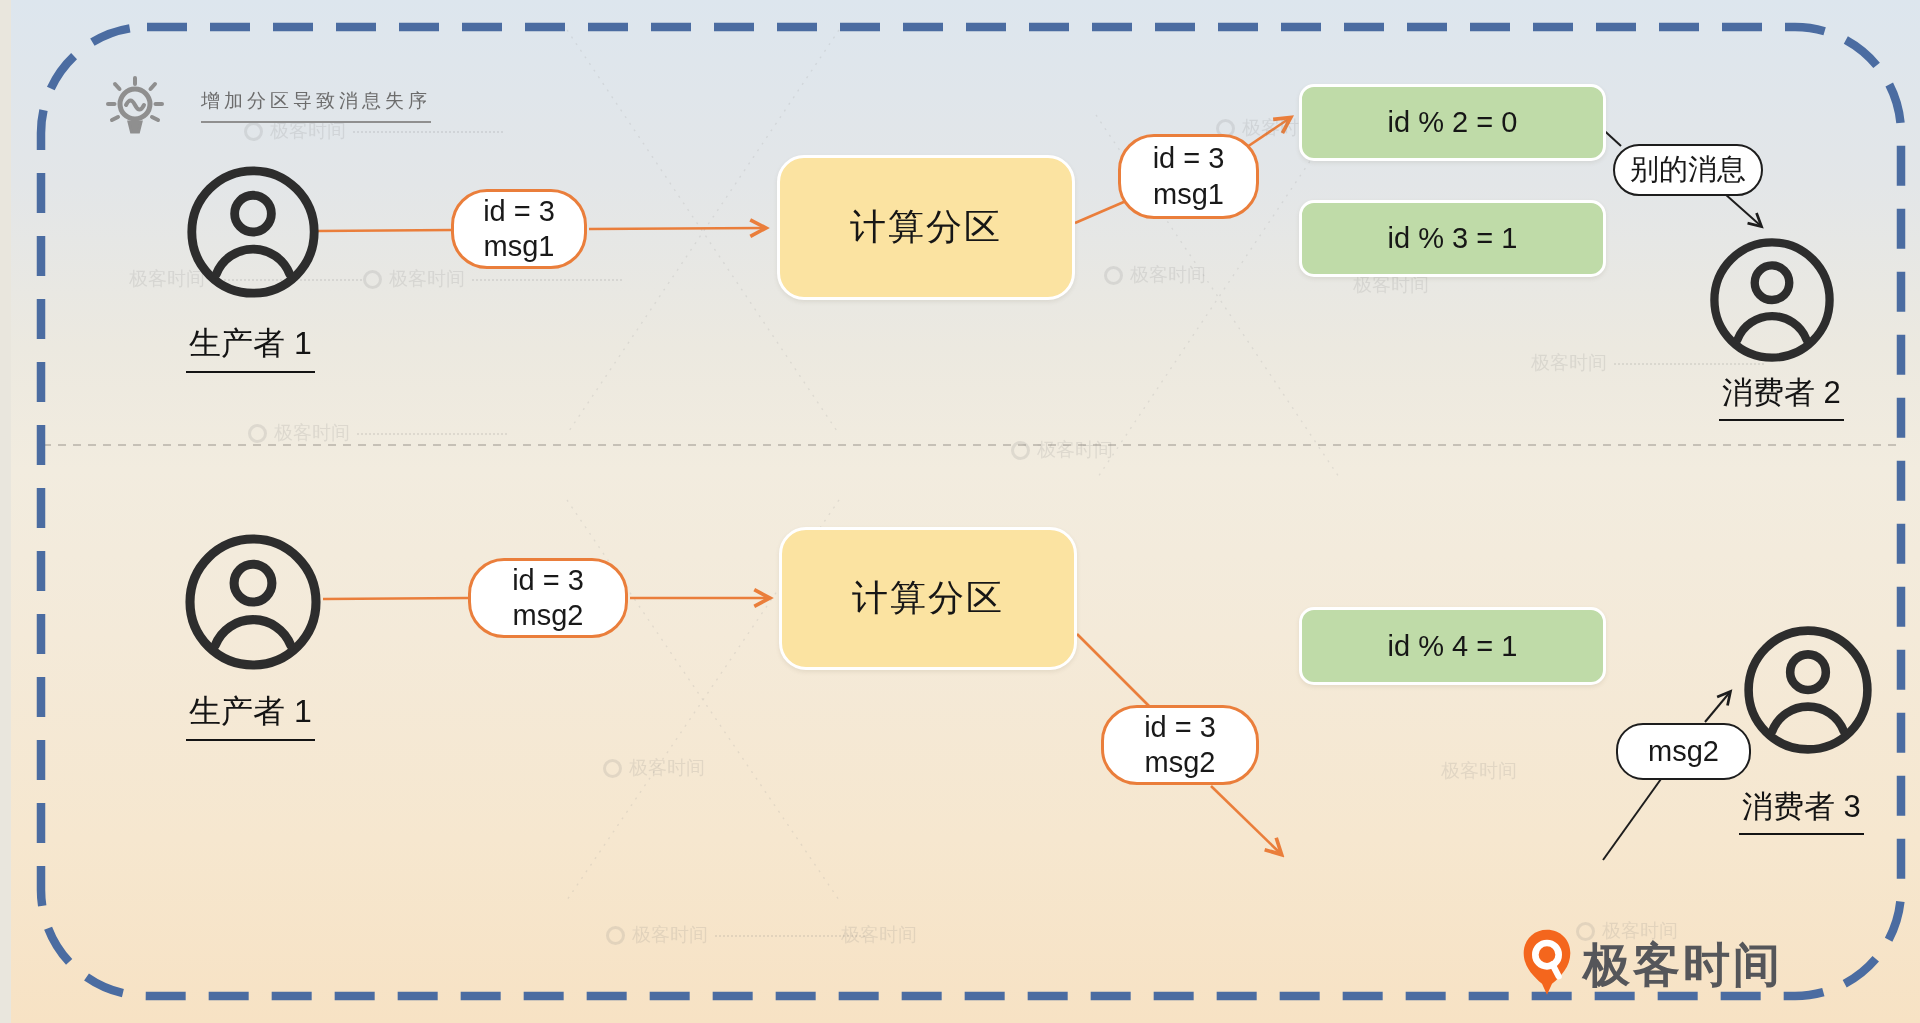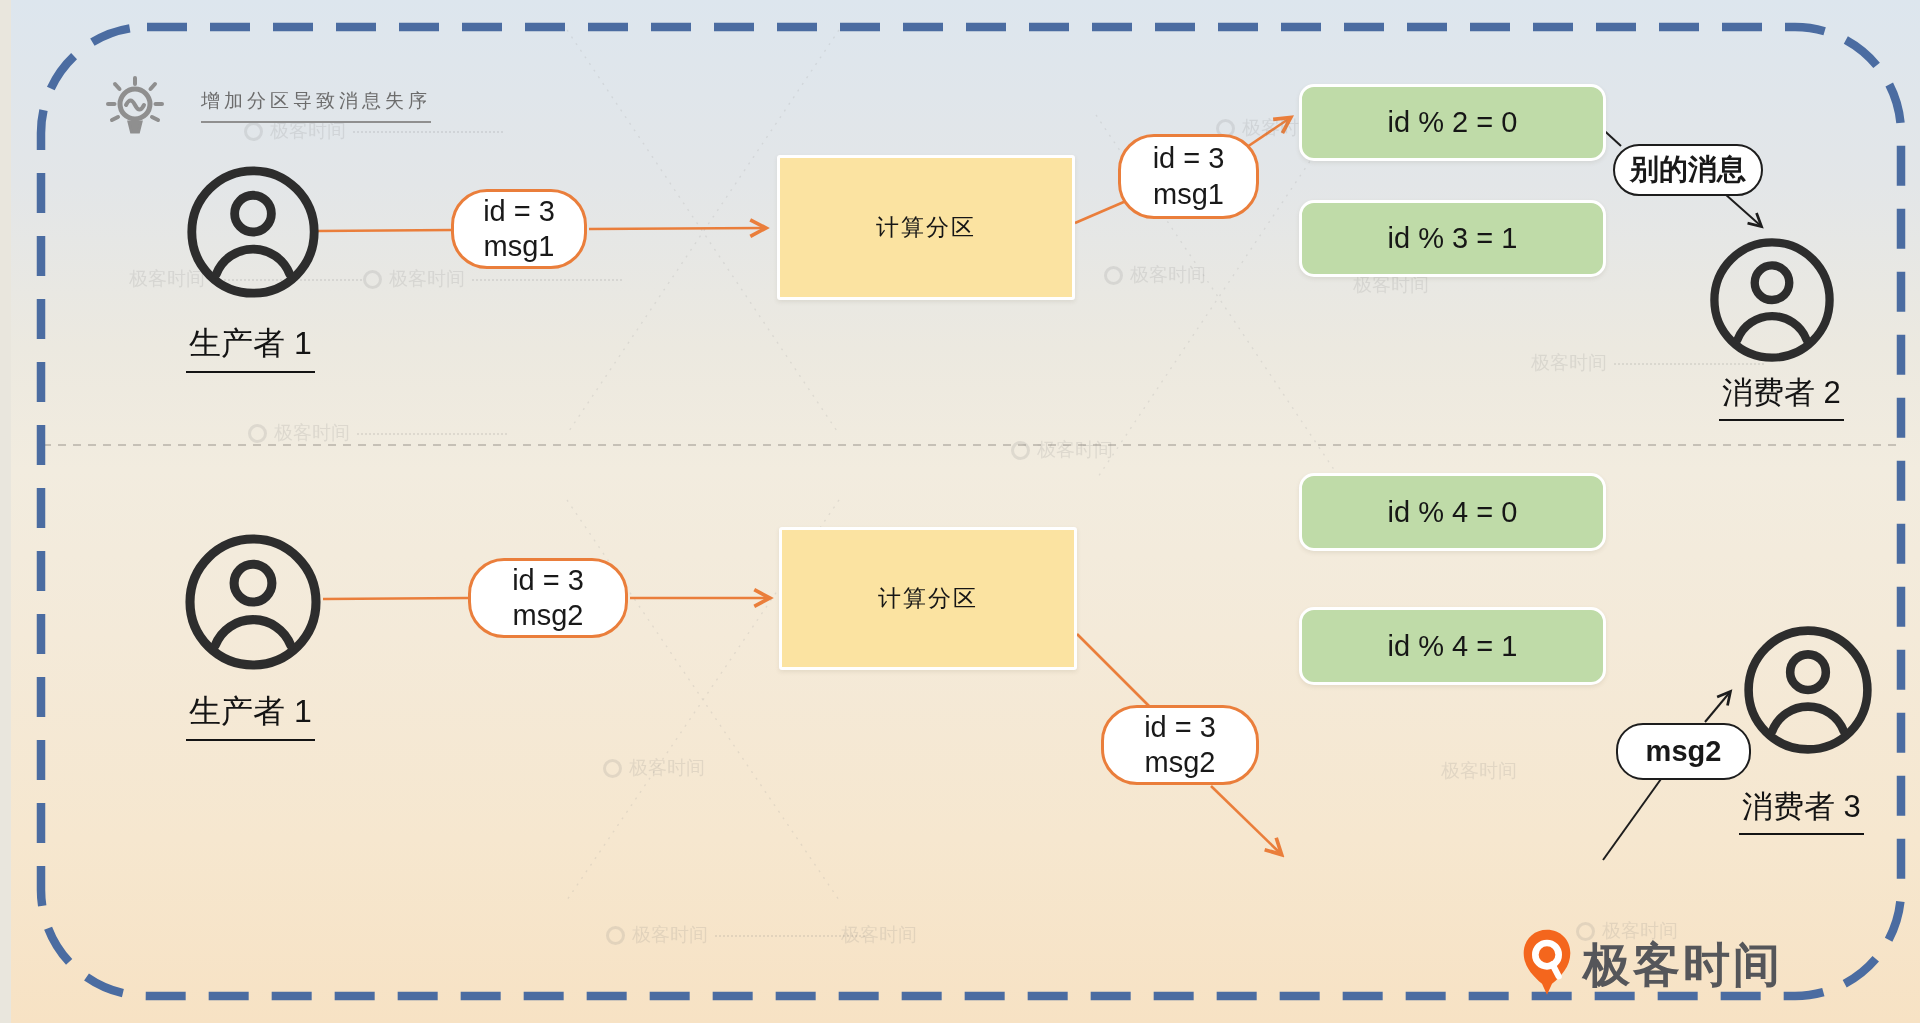--- a/index.html
+++ b/index.html
@@ -24,28 +24,28 @@
     position:absolute;font-size:32px;color:#141414;white-space:nowrap;
     padding:0 3px 5px 3px;border-bottom:2.5px solid #141414;
   }
   
   .pill{
     position:absolute;box-sizing:border-box;background:#ffffff;
     display:flex;flex-direction:column;align-items:center;justify-content:center;
     font-size:29px;line-height:1.22;color:#191919;text-align:center;white-space:nowrap;
   }
   .pill.orange{border:3px solid #ea7e3b;border-radius:36px;}
-  .pill.dark{border:2.5px solid #1d1d1d;border-radius:27px;font-weight:bold;}
+  .pill.dark{border:2.5px solid #1d1d1d;border-radius:27px;}
   
   .box{
     position:absolute;box-sizing:border-box;border:3px solid #ffffff;
     display:flex;align-items:center;justify-content:center;color:#161616;white-space:nowrap;
     box-shadow:0 2px 4px rgba(90,80,50,.10);
   }
-  .box.yellow{background:#fbe3a1;border-radius:3px;font-size:23px;letter-spacing:2px;}
+  .box.yellow{background:#fbe3a1;border-radius:27px;font-size:36px;letter-spacing:2px;}
   .box.green{background:#bfdba8;border-radius:15px;font-size:29px;}
   
   .wm{
     position:absolute;display:flex;align-items:center;gap:7px;color:#7d7d7d;opacity:.16;
     font-size:19px;white-space:nowrap;
   }
   .wm .wm-badge{width:13px;height:13px;border:3px solid #7d7d7d;border-radius:50%;flex:0 0 auto;}
   .wm .wm-dots{width:150px;border-bottom:2px dotted #7d7d7d;height:1px;}
   
   .logo{position:absolute;left:1510px;top:928px;width:52px;height:70px;}
@@ -231,21 +231,20 @@
     <span>msg2</span>
   </div>
 
   <div class="box yellow" style="left:768px;top:527px;width:298px;height:143px">计算分区</div>
 
   <div class="pill orange" style="left:1090px;top:705px;width:158px;height:80px">
     <span>id = 3</span>
     <span>msg2</span>
   </div>
 
-  <div class="box green" style="left:1288px;top:473px;width:307px;height:78px">id % 4 = 0</div>
   <div class="box green" style="left:1288px;top:607px;width:307px;height:78px">id % 4 = 1</div>
 
   <div class="pill dark" style="left:1605px;top:723px;width:135px;height:57px">msg2</div>
 
   <div class="person" style="left:1731px;top:624px;width:132px;height:132px">
     <svg viewBox="0 0 100 100">
         <use href="#sym-person"></use>
       </svg>
   </div>
   <div class="actor-label" style="left:1728px;top:786px;font-size:31px">消费者 3</div>

